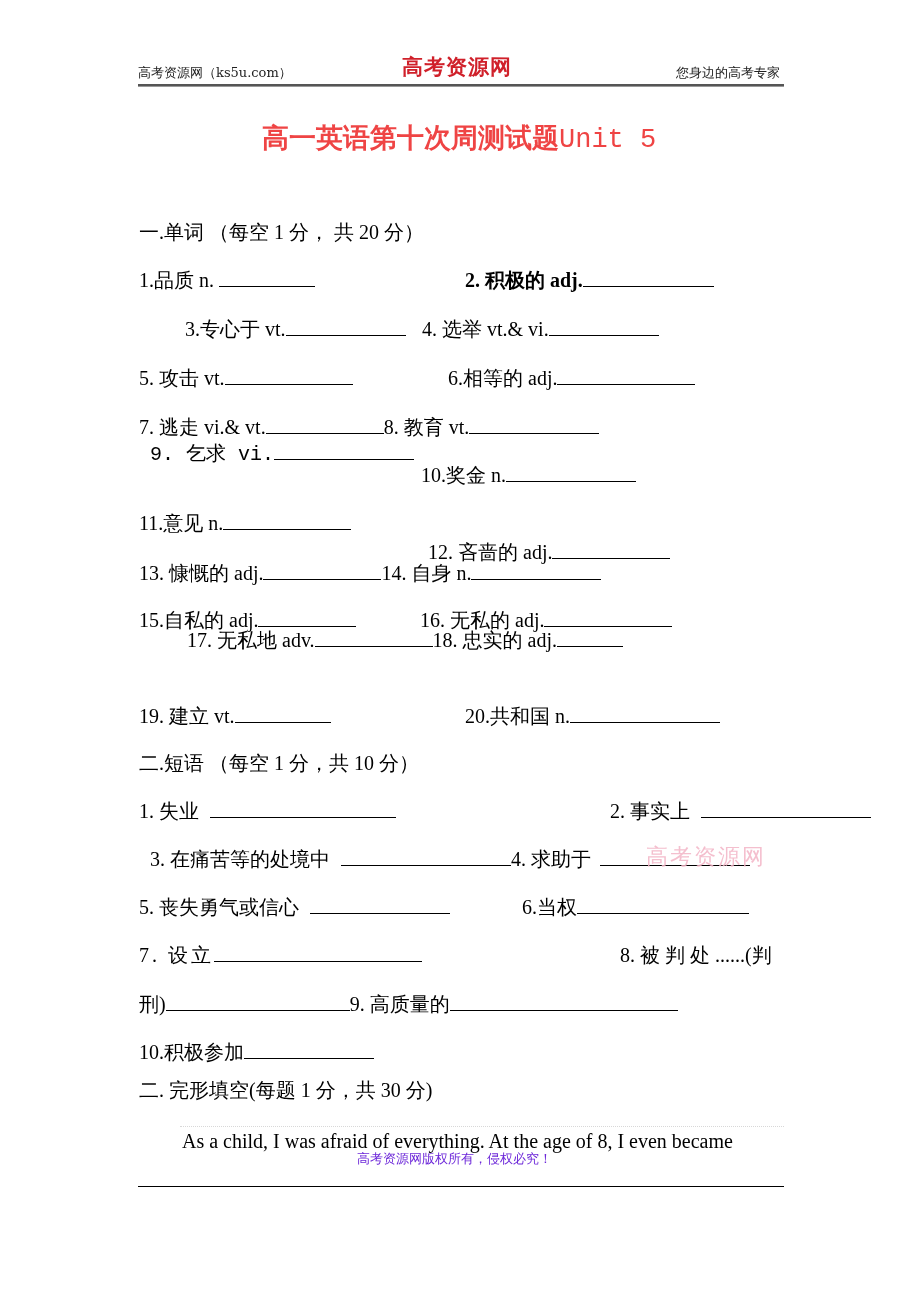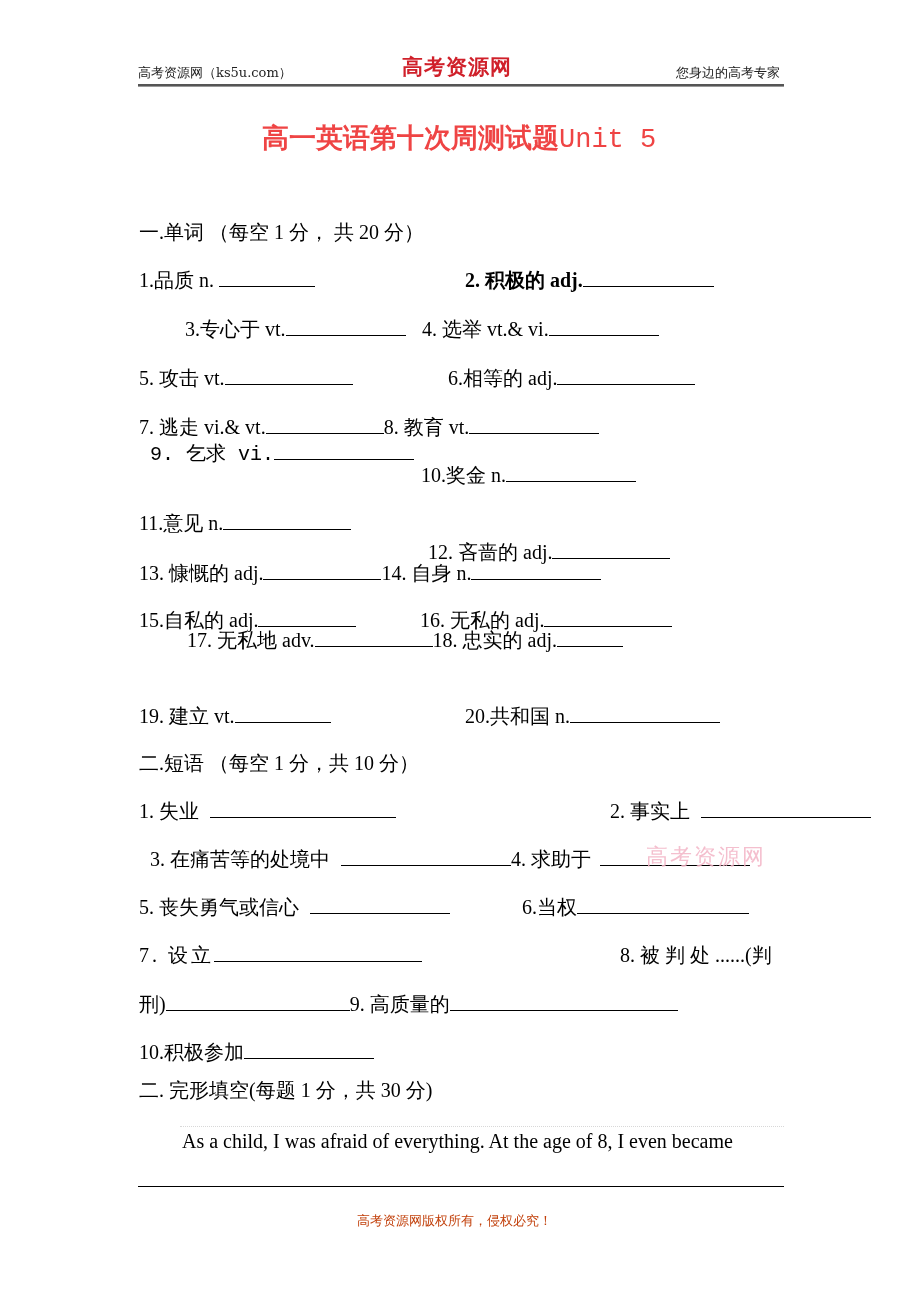--- a/index.html
+++ b/index.html
@@ -84,22 +84,22 @@
     .passage {
       left: 182px; top: 1130px;
       font-size: 20px;
     }
 
     .footer-rule {
       position: absolute; left: 138px; top: 1186px; width: 646px; height: 0;
       border-top: 1px solid #000;
     }
     .footer-text {
-      left: 357px; top: 1212px;
-      font-size: 13px; color: #c2410c;
+      left: 357px; top: 1150px;
+      font-size: 13px; color: #6d28d9;
       font-family: Liberation Sans, sans-serif;
     }
   </style>
 </head>
 <body>
 
 <div class="abs hdr-left">高考资源网（ks5u.com）</div>
 <div class="abs hdr-logo">高考资源网</div>
 <div class="abs hdr-right">您身边的高考专家</div>
 <div class="hdr-rule"></div>

